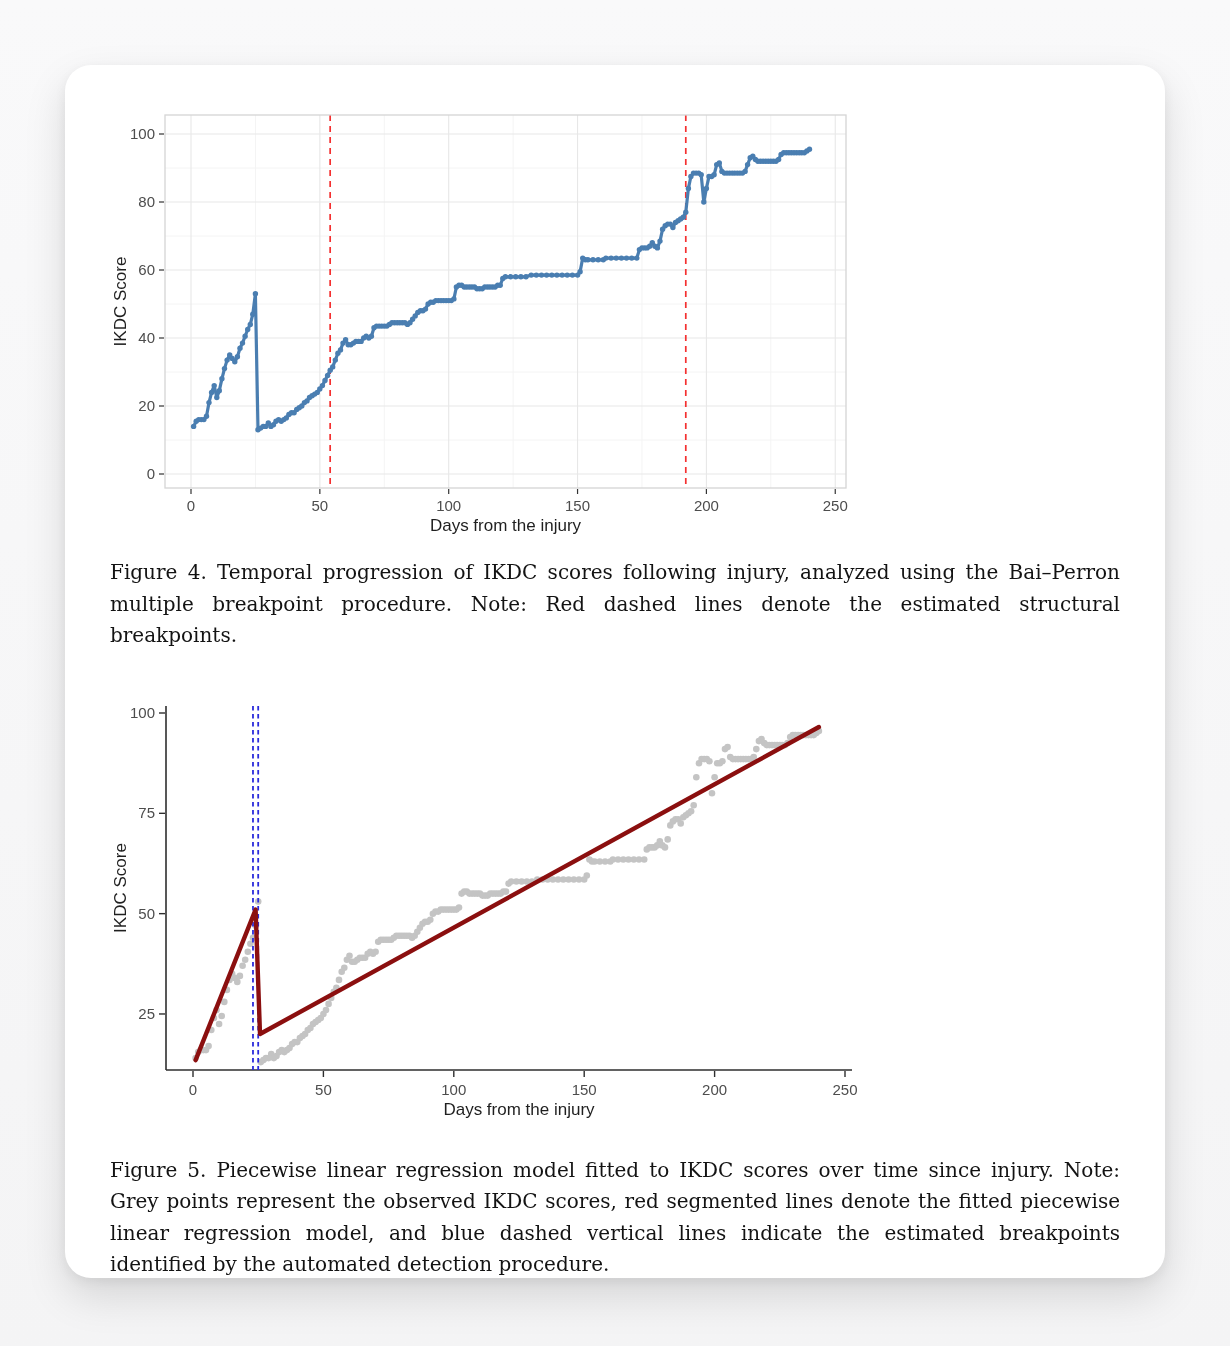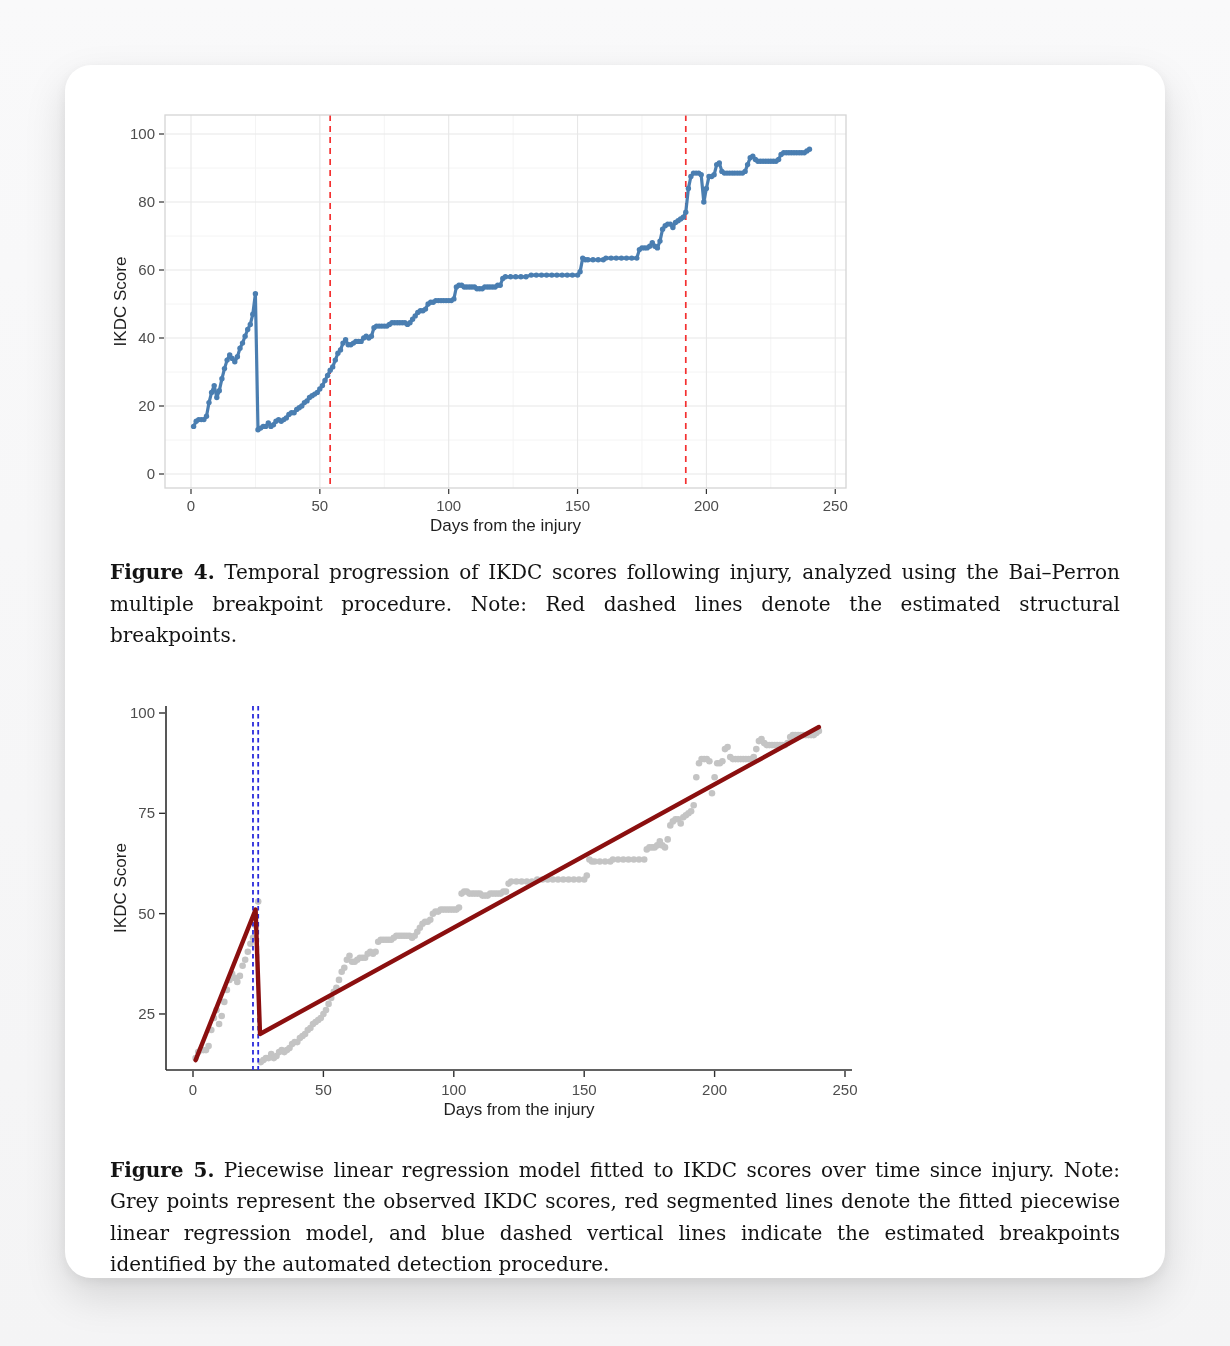--- a/index.html
+++ b/index.html
@@ -33,21 +33,21 @@
   .chart-svg { display: block; }
   figcaption {
     font-family: "DejaVu Serif", "Liberation Serif", serif;
     font-size: 20px;
     line-height: 31.5px;
     text-align: justify;
     color: #131313;
     width: 1010px;
     margin: 0 auto;
   }
-  .cap-label { font-weight: bold; }
+  .cap-label { font-weight: normal; }
   #figure4 .chart-wrap { margin-bottom: 20px; }
   #figure5 { margin-top: 46px; }
   #figure5 .chart-wrap { margin-bottom: 25px; }
   svg text {
     font-family: "Liberation Sans", "DejaVu Sans", sans-serif;
   }
 </style>
 </head>
 <body>
 

